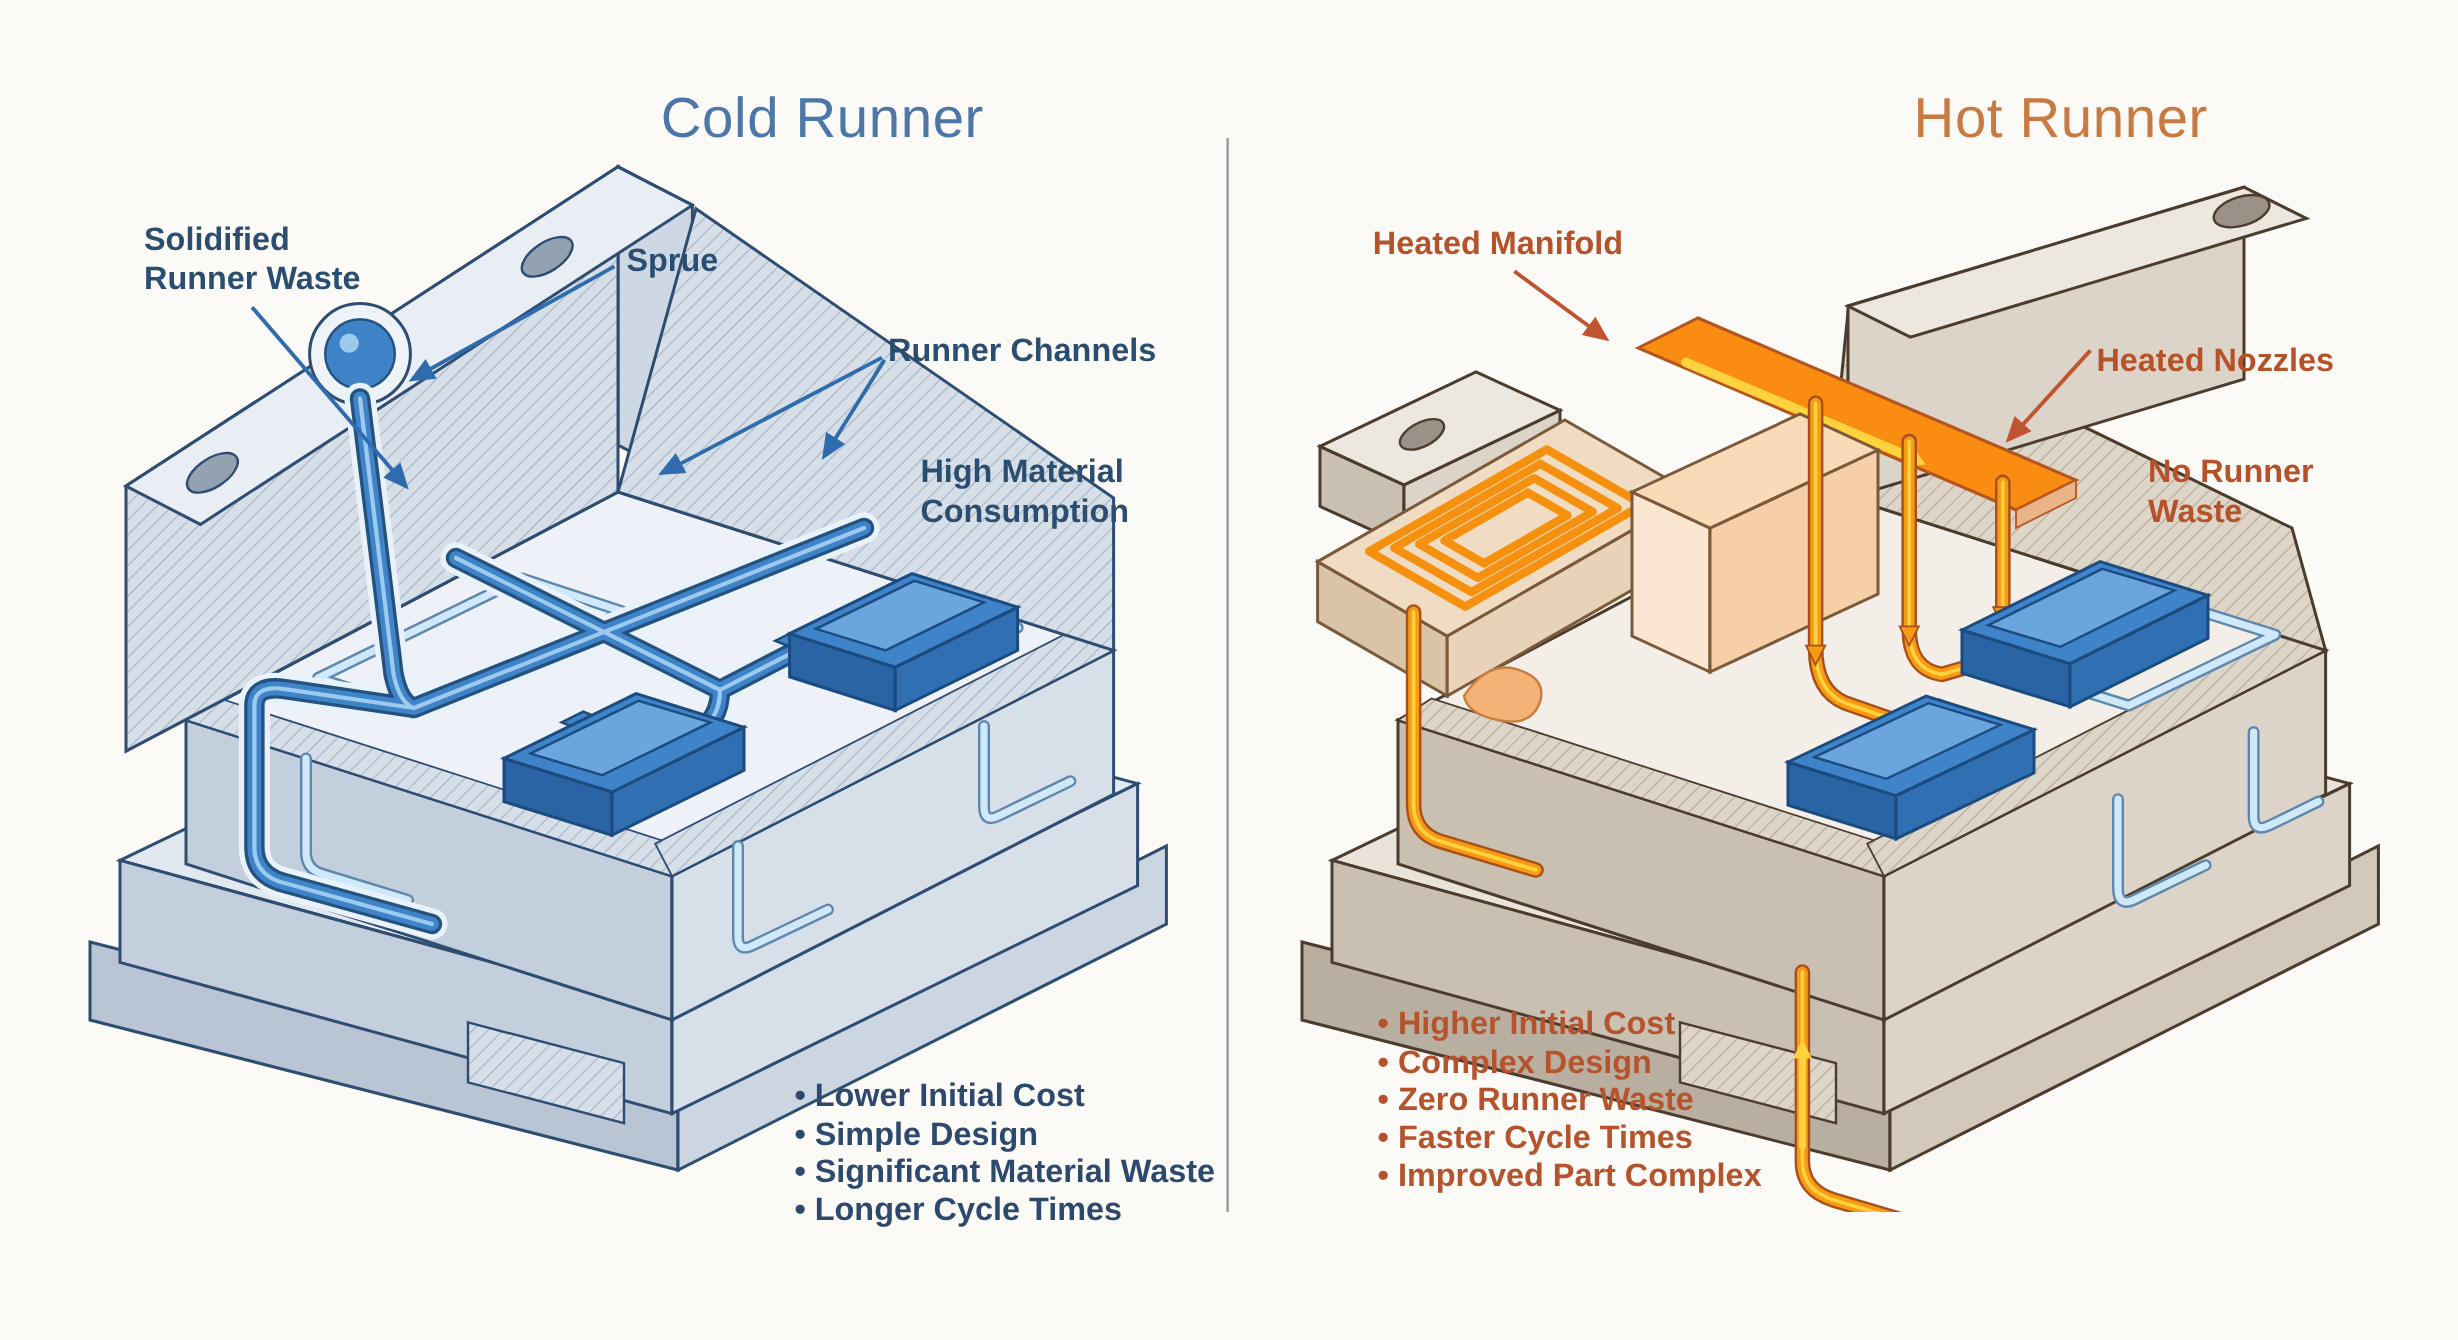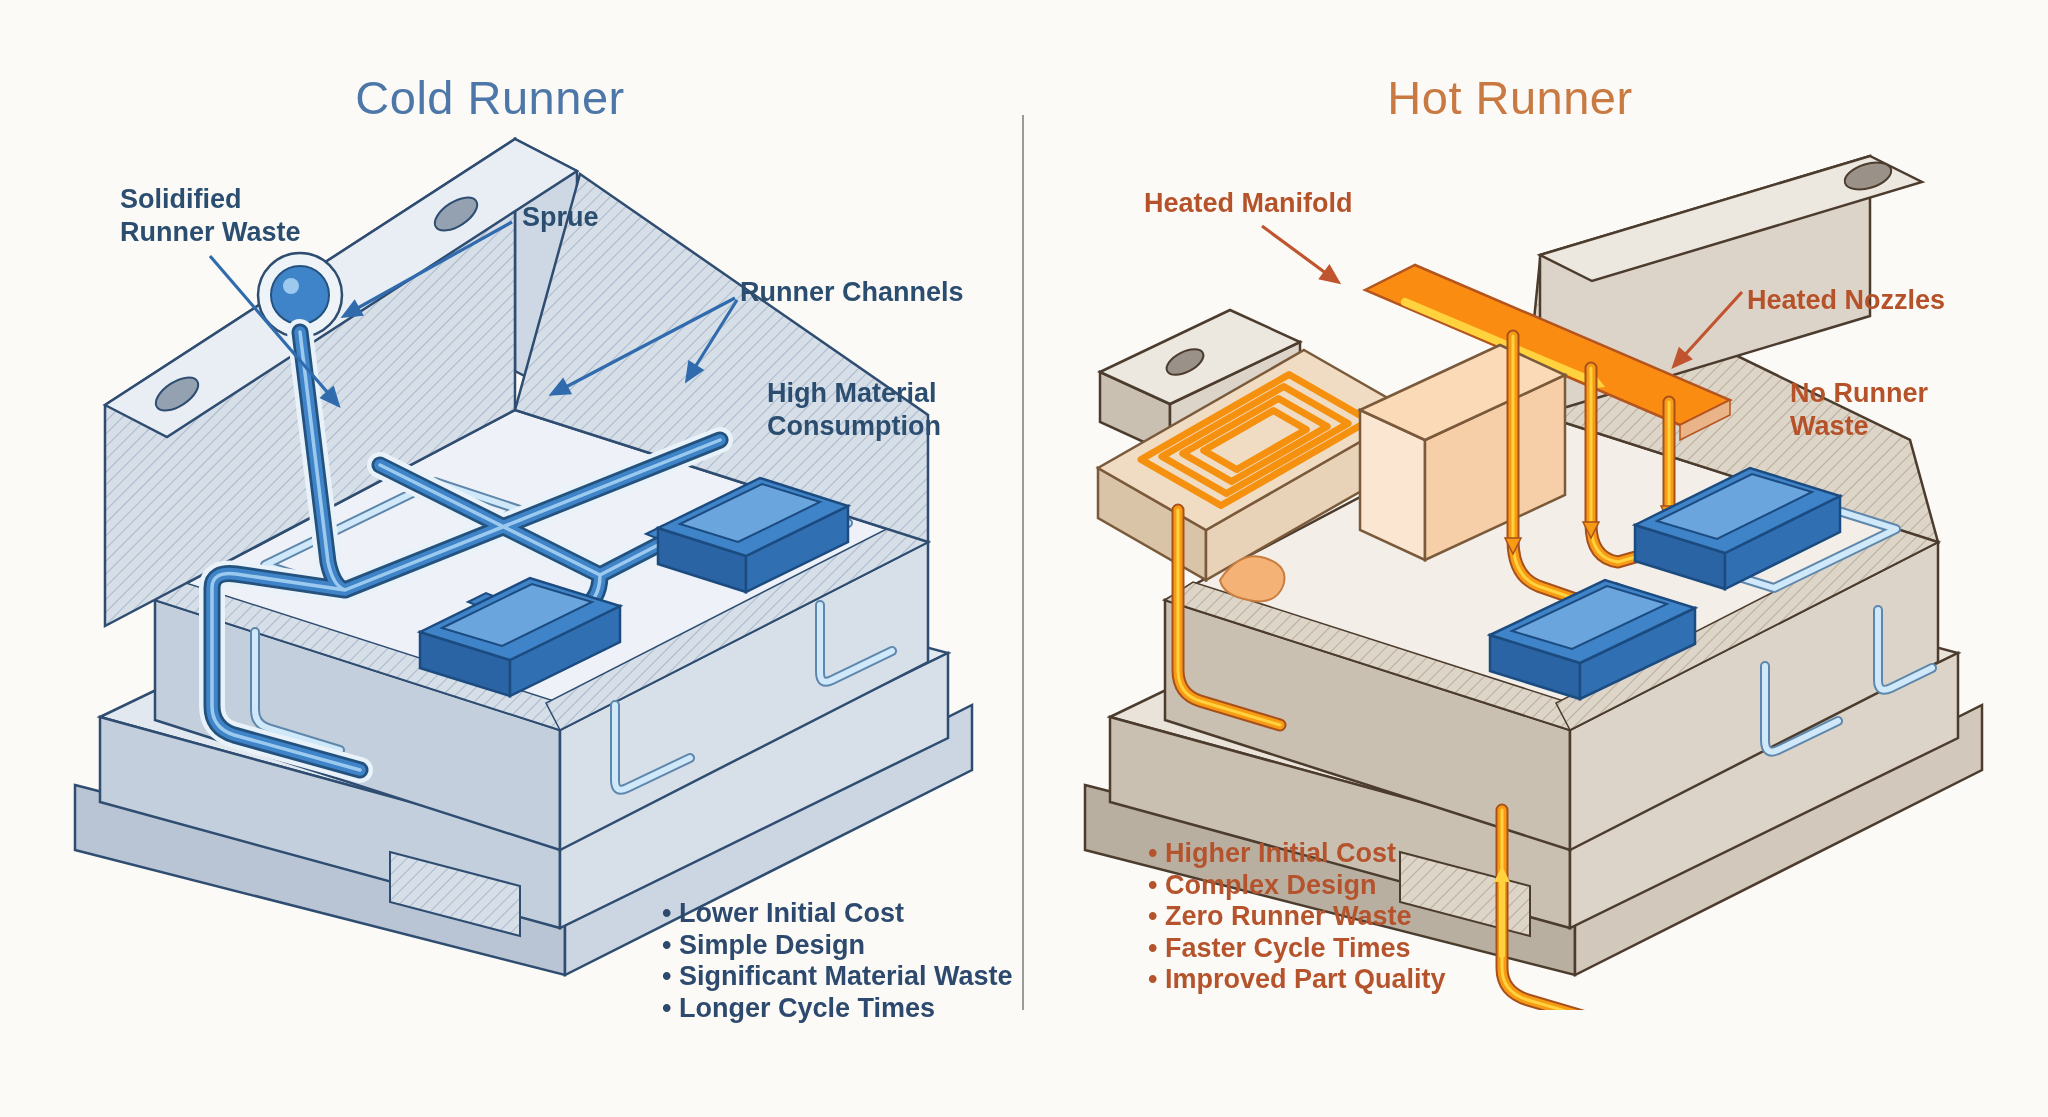--- a/index.html
+++ b/index.html
@@ -1,18 +1,18 @@
 <!DOCTYPE html>
 <html><head>
 <meta charset="utf-8">
 <style>
   html,body{margin:0;padding:0;}
   #stage{position:relative;width:2048px;height:1117px;background:#fbfaf6;overflow:hidden;
          font-family:"Liberation Sans",sans-serif;}
-  .panel-title{position:absolute;font:400 47px/52px "Liberation Sans",sans-serif;letter-spacing:.5px;text-align:center;}
+  .panel-title{position:absolute;font:400 47px/52px "Liberation Sans",sans-serif;letter-spacing:.5px;text-align:right;}
   .cold-title{left:160px;top:72px;width:660px;color:#4d77a8;}
   .hot-title{left:1180px;top:72px;width:660px;color:#c97a42;}
   .callout{position:absolute;font:700 27px/33px "Liberation Sans",sans-serif;white-space:pre-line;}
   .cold-label{color:#2b4e70;}
   .hot-label{color:#b5522a;}
   .bullets{position:absolute;margin:0;padding:0;list-style:none;font:700 27px/31.6px "Liberation Sans",sans-serif;}
   .bullets li::before{content:"• ";}
   .cold-bullets{left:662px;top:866px;color:#2d4a6e;margin-top:32px;}
   .hot-bullets{left:1148px;top:838px;color:#b5532c;}
   .caption{position:absolute;left:360px;top:1052px;width:1200px;text-align:center;
@@ -254,17 +254,17 @@
     <li>Simple Design</li>
     <li>Significant Material Waste</li>
     <li>Longer Cycle Times</li>
   </ul>
 
   <ul class="bullets hot-bullets">
     <li>Higher Initial Cost</li>
     <li>Complex Design</li>
     <li>Zero Runner Waste</li>
     <li>Faster Cycle Times</li>
-    <li>Improved Part Quality</li>
+    <li>Improved Part Complex</li>
   </ul>
 
   <div class="divider"></div>
 </div>
 
 </body></html>

